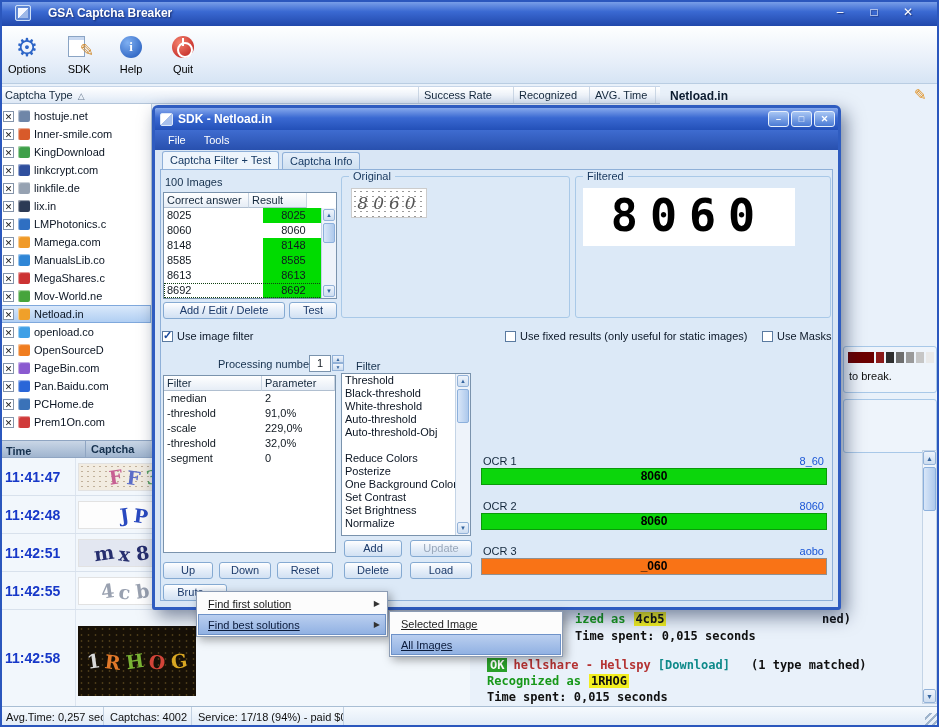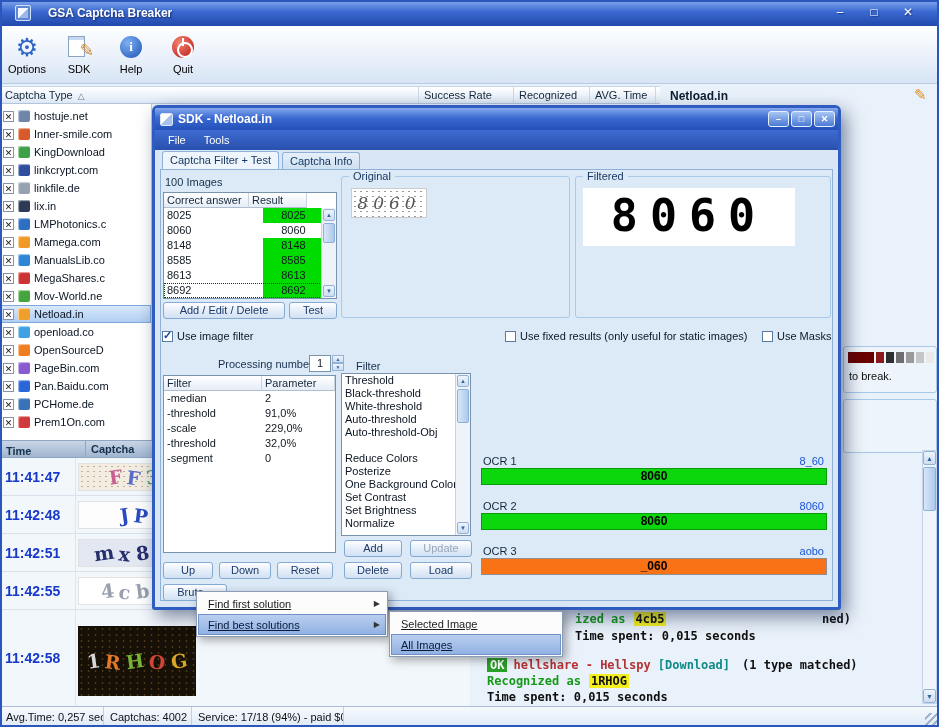--- a/index.html
+++ b/index.html
@@ -358,21 +358,21 @@
       <span class="cl" style="color: rgb(226, 121, 42);">R</span>
       <span class="cl" style="color: rgb(121, 179, 52);">H</span>
       <span class="cl" style="color: rgb(210, 68, 56);">O</span>
       <span class="cl" style="color: rgb(216, 166, 34);">G</span>
     </span>
   </div>
 
   <div class="log" style="left:575px;top:612px"><span style="color: rgb(24, 152, 26);">ized as</span><span class="hl" style="margin-left: 8px; background: rgb(242, 238, 32);">4cb5</span></div>
   <div class="log" style="left:822px;top:612px">ned)</div>
   <div class="log" style="left:575px;top:629px">Time spent: 0,015 seconds</div>
-  <div class="log" style="left:487px;top:658px"><span class="badge" style="background: rgb(42, 160, 42);">OK</span><span style="margin-left: 6px; color: rgb(180, 50, 50);">hellshare - Hellspy</span><span style="margin-left: 7px; color: rgb(15, 138, 138);">[Download]</span><span style="margin-left:12px">(1 type matched)</span></div>
+  <div class="log" style="left:487px;top:658px"><span class="badge" style="background: rgb(42, 160, 42);">OK</span><span style="margin-left: 6px; color: rgb(180, 50, 50);">hellshare - Hellspy</span><span style="margin-left: 7px; color: rgb(15, 138, 138);">[Download]</span><span style="margin-left:21px">(1 type matched)</span></div>
   <div class="log" style="left:487px;top:674px"><span style="color: rgb(24, 152, 26);">Recognized as</span><span class="hl" style="margin-left: 8px; background: rgb(242, 238, 32);">1RHOG</span></div>
   <div class="log" style="left:487px;top:690px">Time spent: 0,015 seconds</div>
 
   <div class="legendbox">
     <div class="legend-row">
       <span class="lg-sq" style="width: 26px; background: rgb(107, 0, 0);"></span>
       <span class="lg-sq" style="width: 8px; background: rgb(139, 26, 26);"></span>
       <span class="lg-sq" style="width: 8px; background: rgb(46, 46, 46);"></span>
       <span class="lg-sq" style="width: 8px; background: rgb(110, 110, 110);"></span>
       <span class="lg-sq" style="width: 8px; background: rgb(154, 154, 154);"></span>

